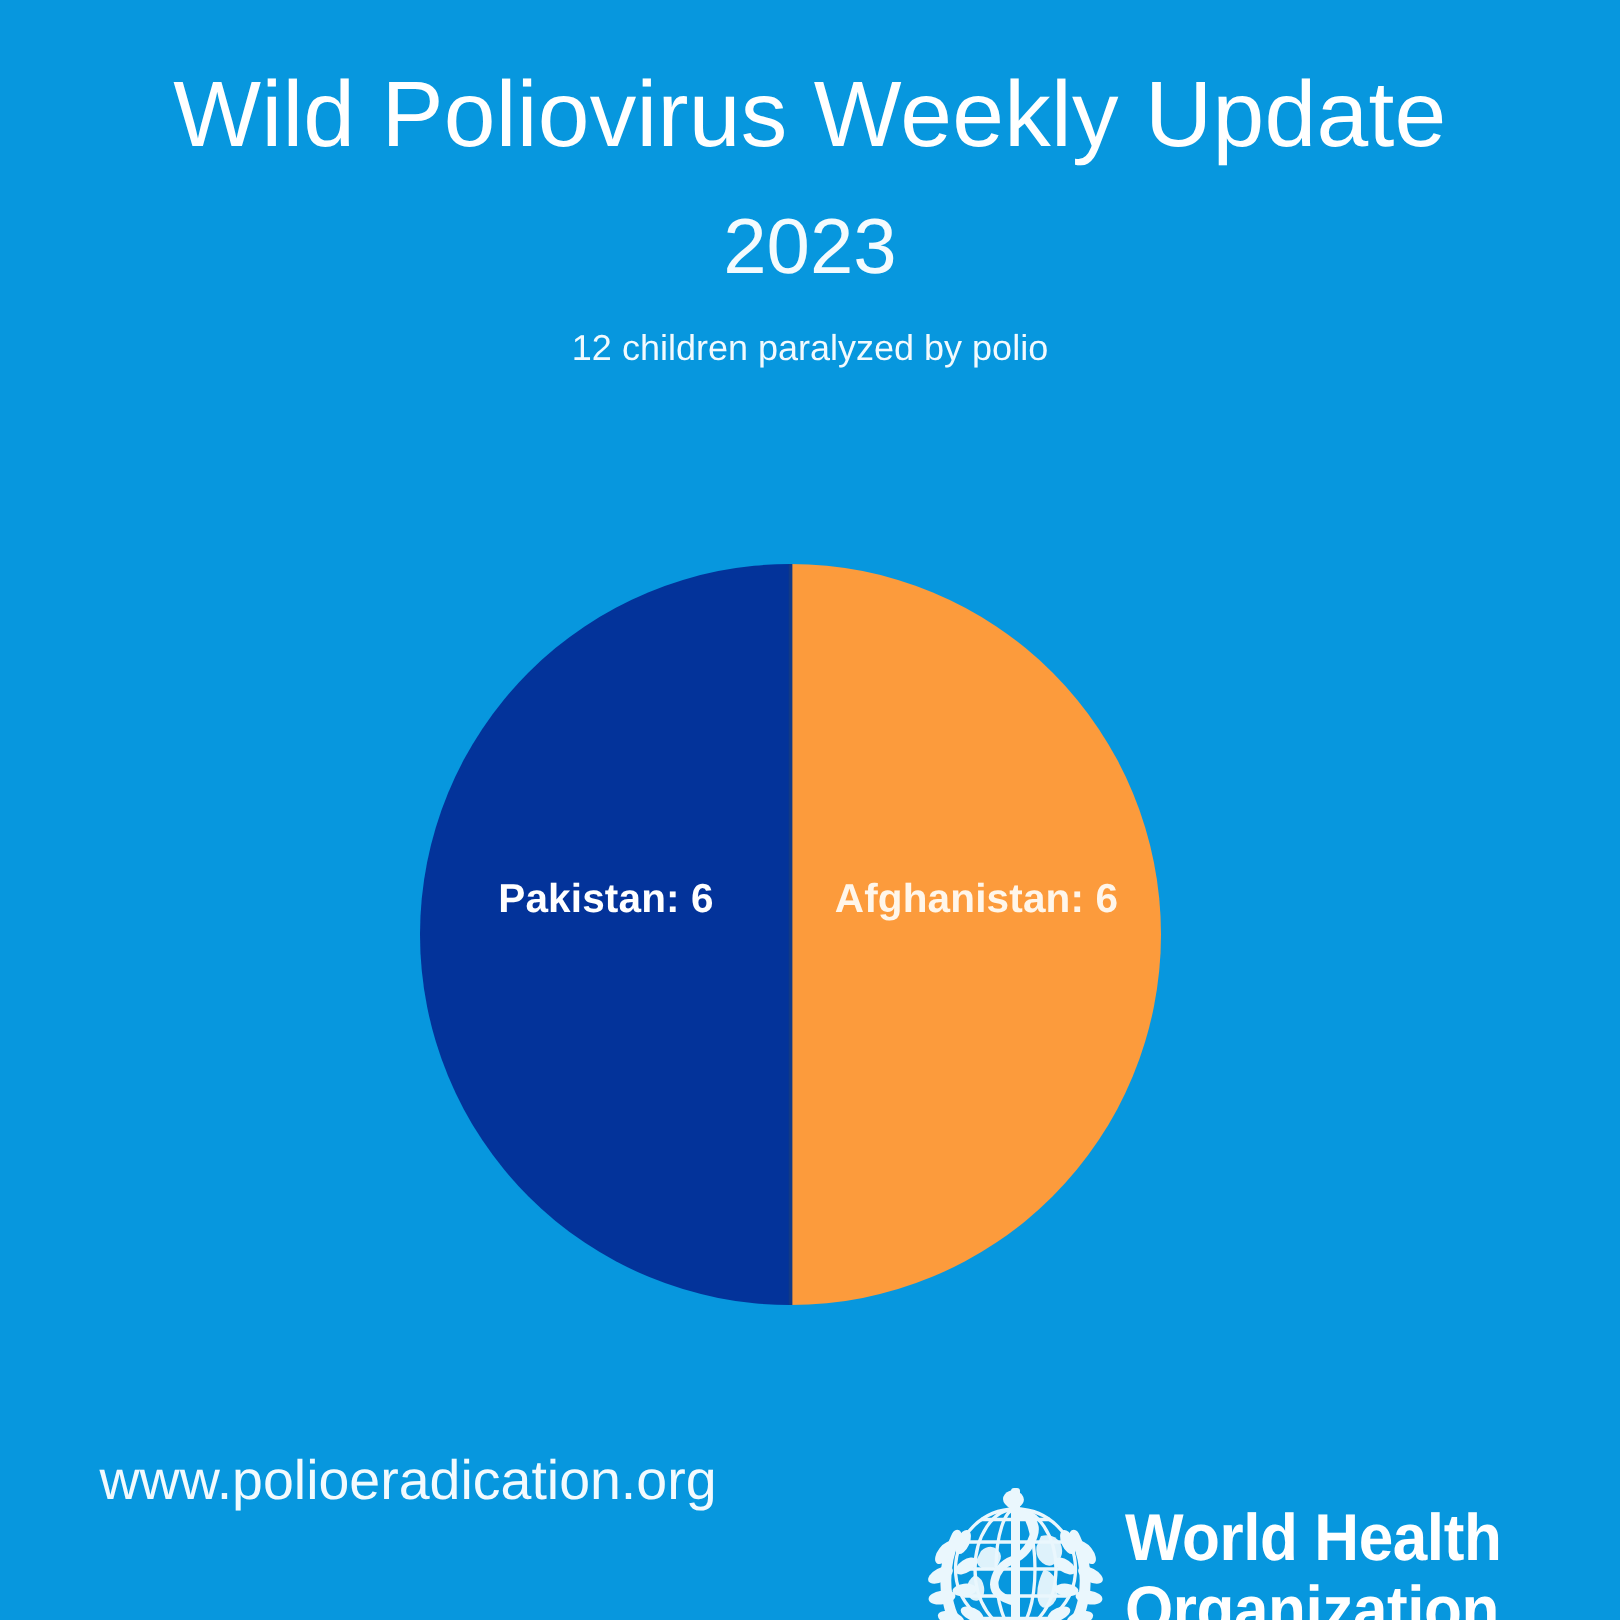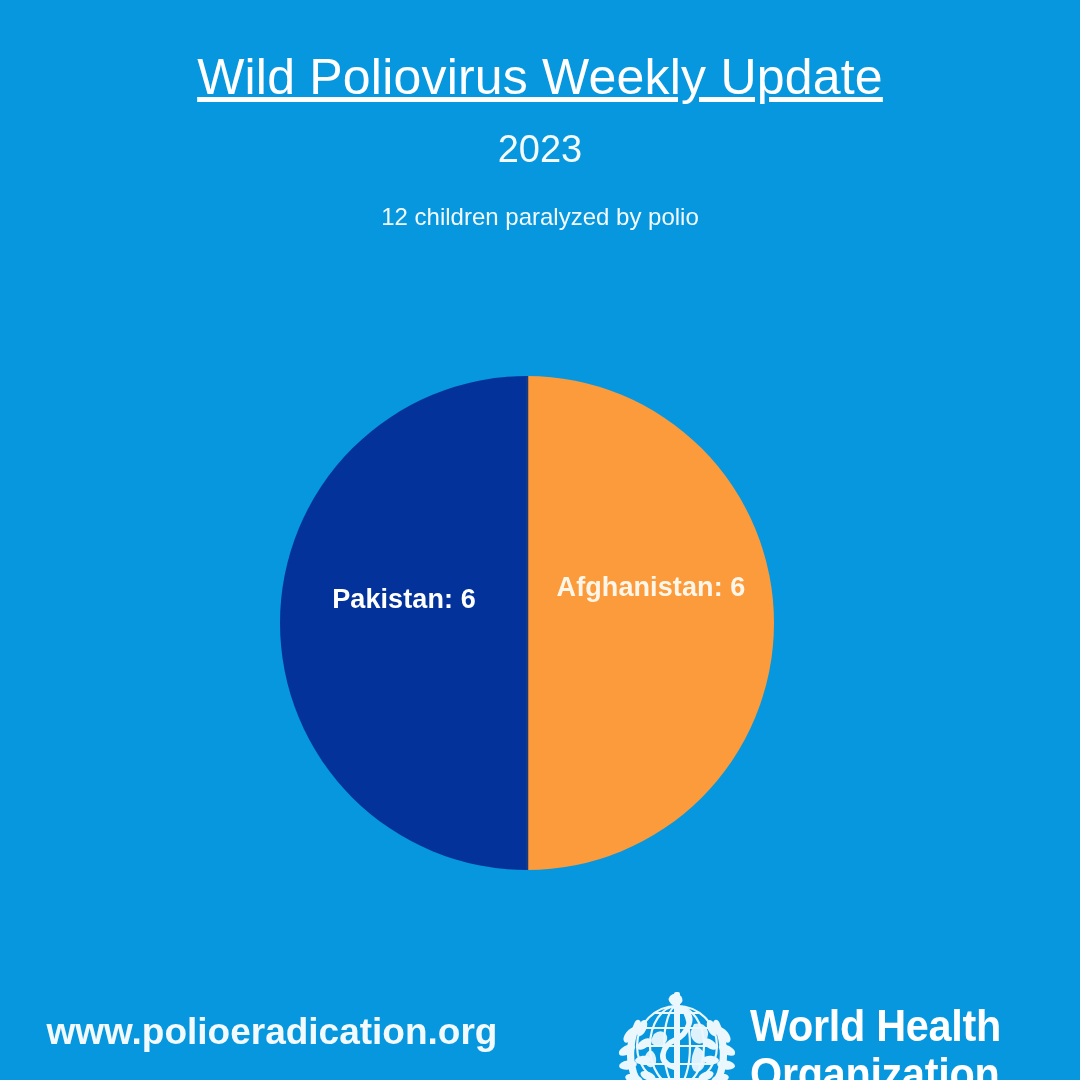--- a/index.html
+++ b/index.html
@@ -21,30 +21,30 @@
   .header {
     position: absolute;
     left: 0;
     top: 28px;
     width: 1080px;
     text-align: center;
   }
   .title-line {
     color: #FFFFFF;
     font-weight: 300;
-    font-size: 50px;
+    font-size: 62px;
     line-height: 98px;
     letter-spacing: 0.2px;
     white-space: nowrap;
-    text-decoration: underline;
   }
   .year-line {
+    margin-top: 16px;
     color: #F4FBFE;
     font-weight: 300;
-    font-size: 38px;
+    font-size: 52px;
     line-height: 46px;
     white-space: nowrap;
   }
   .subtitle-line {
     margin-top: 26px;
     color: #F2FAFE;
     font-weight: 300;
     font-size: 24px;
     line-height: 38px;
     white-space: nowrap;
@@ -71,40 +71,39 @@
   .slice-label.left {
     color: #FFFFFF;
     left: 0px;
     top: 212px;
     width: 248px;
     text-align: center;
   }
   .slice-label.right {
     color: #FFF6EA;
     left: 248px;
-    top: 200px;
+    top: 212px;
     width: 246px;
     text-align: center;
   }
 
   
   .footer-left {
     position: absolute;
     left: 16px;
     top: 963px;
     width: 512px;
     text-align: center;
   }
   .footer-url {
     color: #F2FAFE;
-    font-weight: 700;
+    font-weight: 400;
     font-size: 37px;
     line-height: 48px;
     white-space: nowrap;
-    margin-top: 45px;
   }
   .footer-tag {
     color: #F2FAFE;
     font-weight: 300;
     font-size: 37px;
     line-height: 48px;
     white-space: nowrap;
   }
 
   .footer-right {

